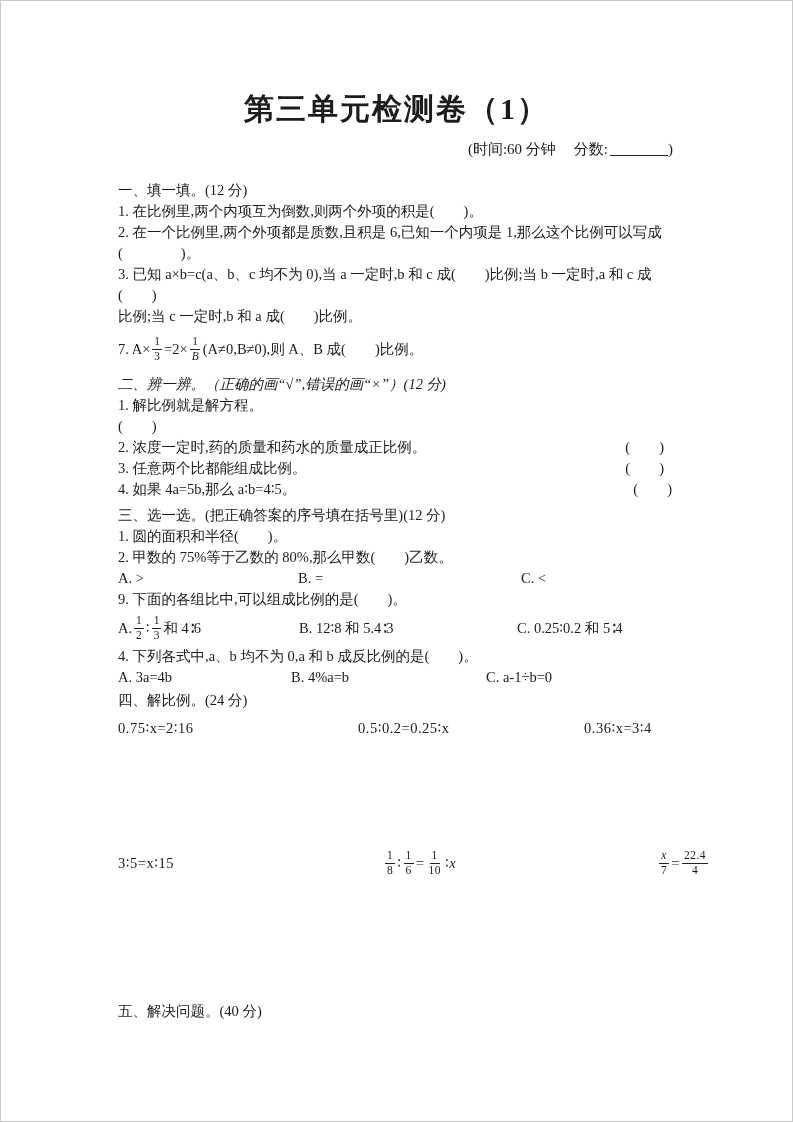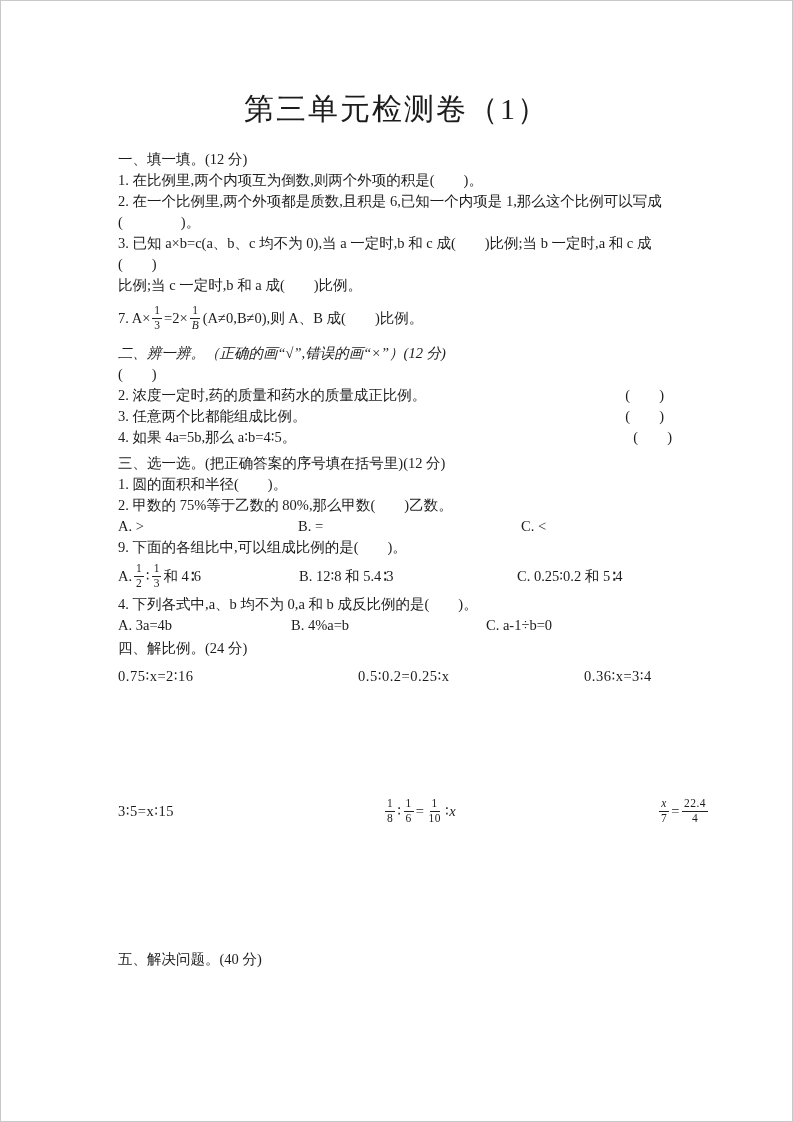--- a/index.html
+++ b/index.html
@@ -10,21 +10,21 @@
     border:1px solid #c9c9c9;
     background:#ffffff;
     color:#1c1c1c;
     font-family:"Liberation Serif","DejaVu Serif",serif;
     overflow:hidden;
   }
   .title{
     margin:88px 0 0;
     text-align:center;
     font-size:30px;
-    font-weight:400;
+    font-weight:700;
     letter-spacing:2px;
     line-height:40px;
   }
   .meta{
     margin:10px 119px 0 0;
     text-align:right;
     font-size:15px;
     line-height:21px;
     white-space:nowrap;
   }
@@ -86,20 +86,21 @@
   .eqrow2{grid-template-columns:246px 255px auto;margin-top:104px;align-items:center;height:40px;gap:19px;}
   .eqcell{display:inline-flex;align-items:center;letter-spacing:0.5px;}
 </style>
 </head>
 <body>
 
 <div class="page">
 
   <h1 class="title">第三单元检测卷（1）</h1>
 
+  <p class="meta"><span>(时间:60 分钟</span><span class="gap"></span><span>分数:</span><span class="blank"></span><span>)</span></p>
 
   <div class="content">
 
     <p class="line heading">一、填一填。(12 分)</p>
     <p class="line">1. 在比例里,两个内项互为倒数,则两个外项的积是(　　)。</p>
     <p class="line">2. 在一个比例里,两个外项都是质数,且积是 6,已知一个内项是 1,那么这个比例可以写成</p>
     <p class="line">(　　　　)。</p>
     <p class="line">3. 已知 a×b=c(a、b、c 均不为 0),当 a 一定时,b 和 c 成(　　)比例;当 b 一定时,a 和 c 成(　　)</p>
     <p class="line">比例;当 c 一定时,b 和 a 成(　　)比例。</p>
     <div class="fracline">
@@ -110,20 +111,21 @@
         </span>
       <span>=2×</span>
       <span class="frac">
           <span class="fnum">1</span>
           <span class="fden var">B</span>
         </span>
       <span>(A≠0,B≠0),则 A、B 成(　　)比例。</span>
     </div>
 
     <p class="line heading h2">二、辨一辨。（正确的画“√”,错误的画“×”）(12 分)</p>
+    <p class="line">1. 解比例就是解方程。</p>
     <p class="line">(　　)</p>
     <p class="line jrow">
         <span class="jtext">2. 浓度一定时,药的质量和药水的质量成正比例。</span>
         <span class="jbracket pr12">(　　)</span>
       </p>
     <p class="line jrow">
         <span class="jtext">3. 任意两个比都能组成比例。</span>
         <span class="jbracket pr12">(　　)</span>
       </p>
     <p class="line jrow">

